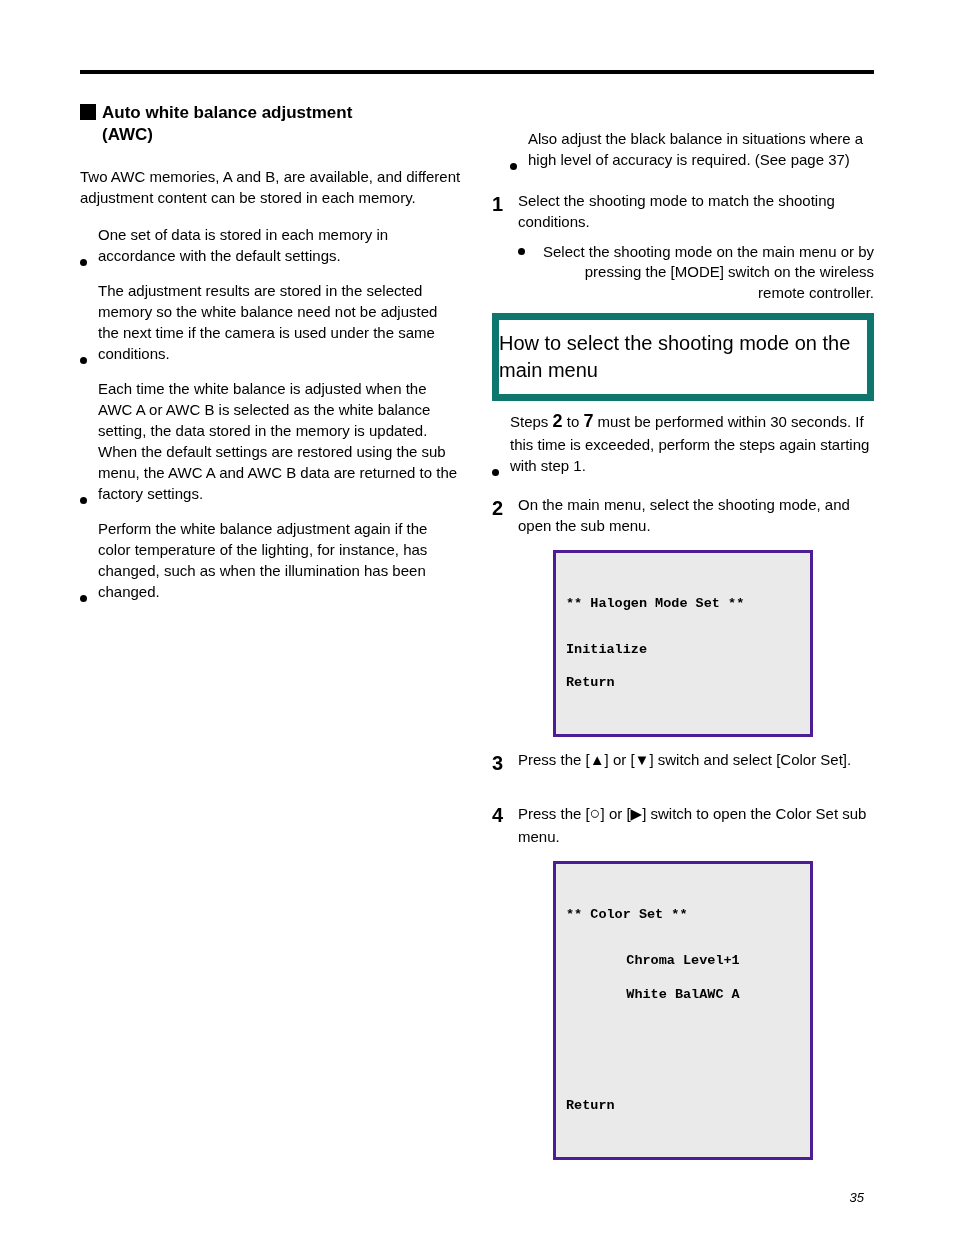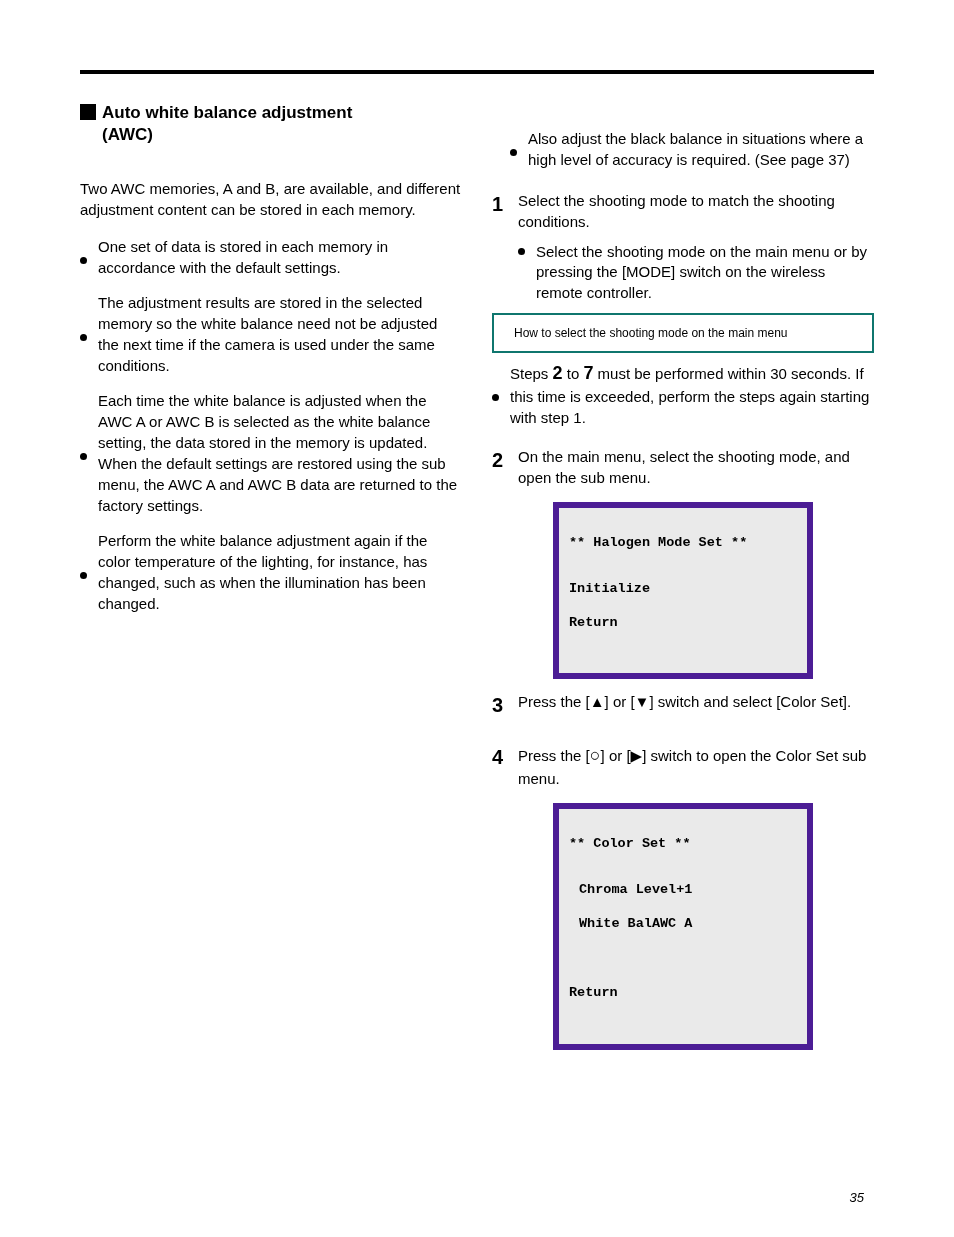--- a/index.html
+++ b/index.html
@@ -33,32 +33,32 @@
     display: inline-block;
     width: 16px;
     height: 16px;
     background: #000;
     margin-right: 6px;
     vertical-align: -2px;
   }
   .section-title {
     font-weight: bold;
     font-size: 17px;
-    margin-bottom: 32px;
+    margin-bottom: 20px;
     line-height: 1.3;
   }
   .body-text {
     font-size: 15px;
     line-height: 1.4;
     margin-bottom: 16px;
     margin-top: 10px;
   }
   .bullet-row {
     display: flex;
-    align-items: center;
+    align-items: flex-end;
     margin-bottom: 14px;
     font-size: 15px;
     line-height: 1.4;
   }
   .bullet-row .dot {
     width: 8px;
     flex: 0 0 8px;
     margin-top: 6px;
     margin-right: 10px;
   }
@@ -83,57 +83,58 @@
     font-size: 20px;
     font-family: "Arial Black", Arial, sans-serif;
   }
   .step-body { flex: 1; }
   .sub-bullet {
     display: flex;
     align-items: flex-start;
     margin: 6px 0 10px 26px;
     font-size: 15px;
     line-height: 1.35;
+    text-align: right;
   }
   .sub-bullet .dot {
     width: 8px;
     flex: 0 0 8px;
     margin-top: 6px;
     margin-right: 10px;
   }
   .sub-bullet .dot::before {
     content: "";
     display: block;
     width: 7px;
     height: 7px;
     background: #000;
     border-radius: 50%;
   }
   .box {
-    border: 2px solid #0f766e;
-    padding: 10px 20px;
-    font-size: 12px;
+    border: 7px solid #0f766e;
+    padding: 10px 0;
+    font-size: 20px;
     line-height: 1.35;
     margin: 4px 0 8px 0;
   }
   .osd {
     width: 260px;
     background: #eaeaea;
-    border: 6px solid #4c1d95;
+    border: 3px solid #4c1d95;
     font-family: "Courier New", monospace;
     font-size: 13.5px;
     font-weight: bold;
     line-height: 1.25;
     margin: 14px auto 12px auto;
-    padding: 10px 10px 8px 10px;
+    padding: 26px 10px 8px 10px;
     white-space: pre;
   }
   .osd .title { margin-bottom: 12px; }
   .osd .block { padding-left: 10px; margin-bottom: 14px; }
-  .osd .r { display: flex; justify-content: flex-start; padding-left: 10px; padding-right: 10px; }
+  .osd .r { display: flex; justify-content: center; padding-left: 10px; padding-right: 10px; }
   .spacer-sm { height: 6px; }
   .spacer-md { height: 14px; }
   .spacer-lg { height: 26px; }
   .pagenum {
     position: absolute;
     right: 90px;
     bottom: 32px;
     font-size: 13px;
     font-style: italic;
   }
@@ -228,21 +229,21 @@
       <div class="step-row">
         <div class="step-num">4</div>
         <div class="step-body">
           <span>Press the [</span><span class="sym" style="font-size:18px">○</span><span>] or [</span><span class="sym">▶</span><span>] switch to open the Color Set sub menu.</span>
         </div>
       </div>
 
       <div class="osd">
 <div class="title">** Color Set **</div>
 <div class="r"><span>Chroma Level</span><span>+1</span></div>
-<div class="r" style="margin-bottom:36px"><span>White Bal</span><span>AWC A</span></div>
+<div class="r" style="margin-bottom:78px"><span>White Bal</span><span>AWC A</span></div>
 <div>Return</div>
       </div>
 
     </div>
   </div>
 </div>
 
 <div class="pagenum">35</div>
 
 </body></html>

